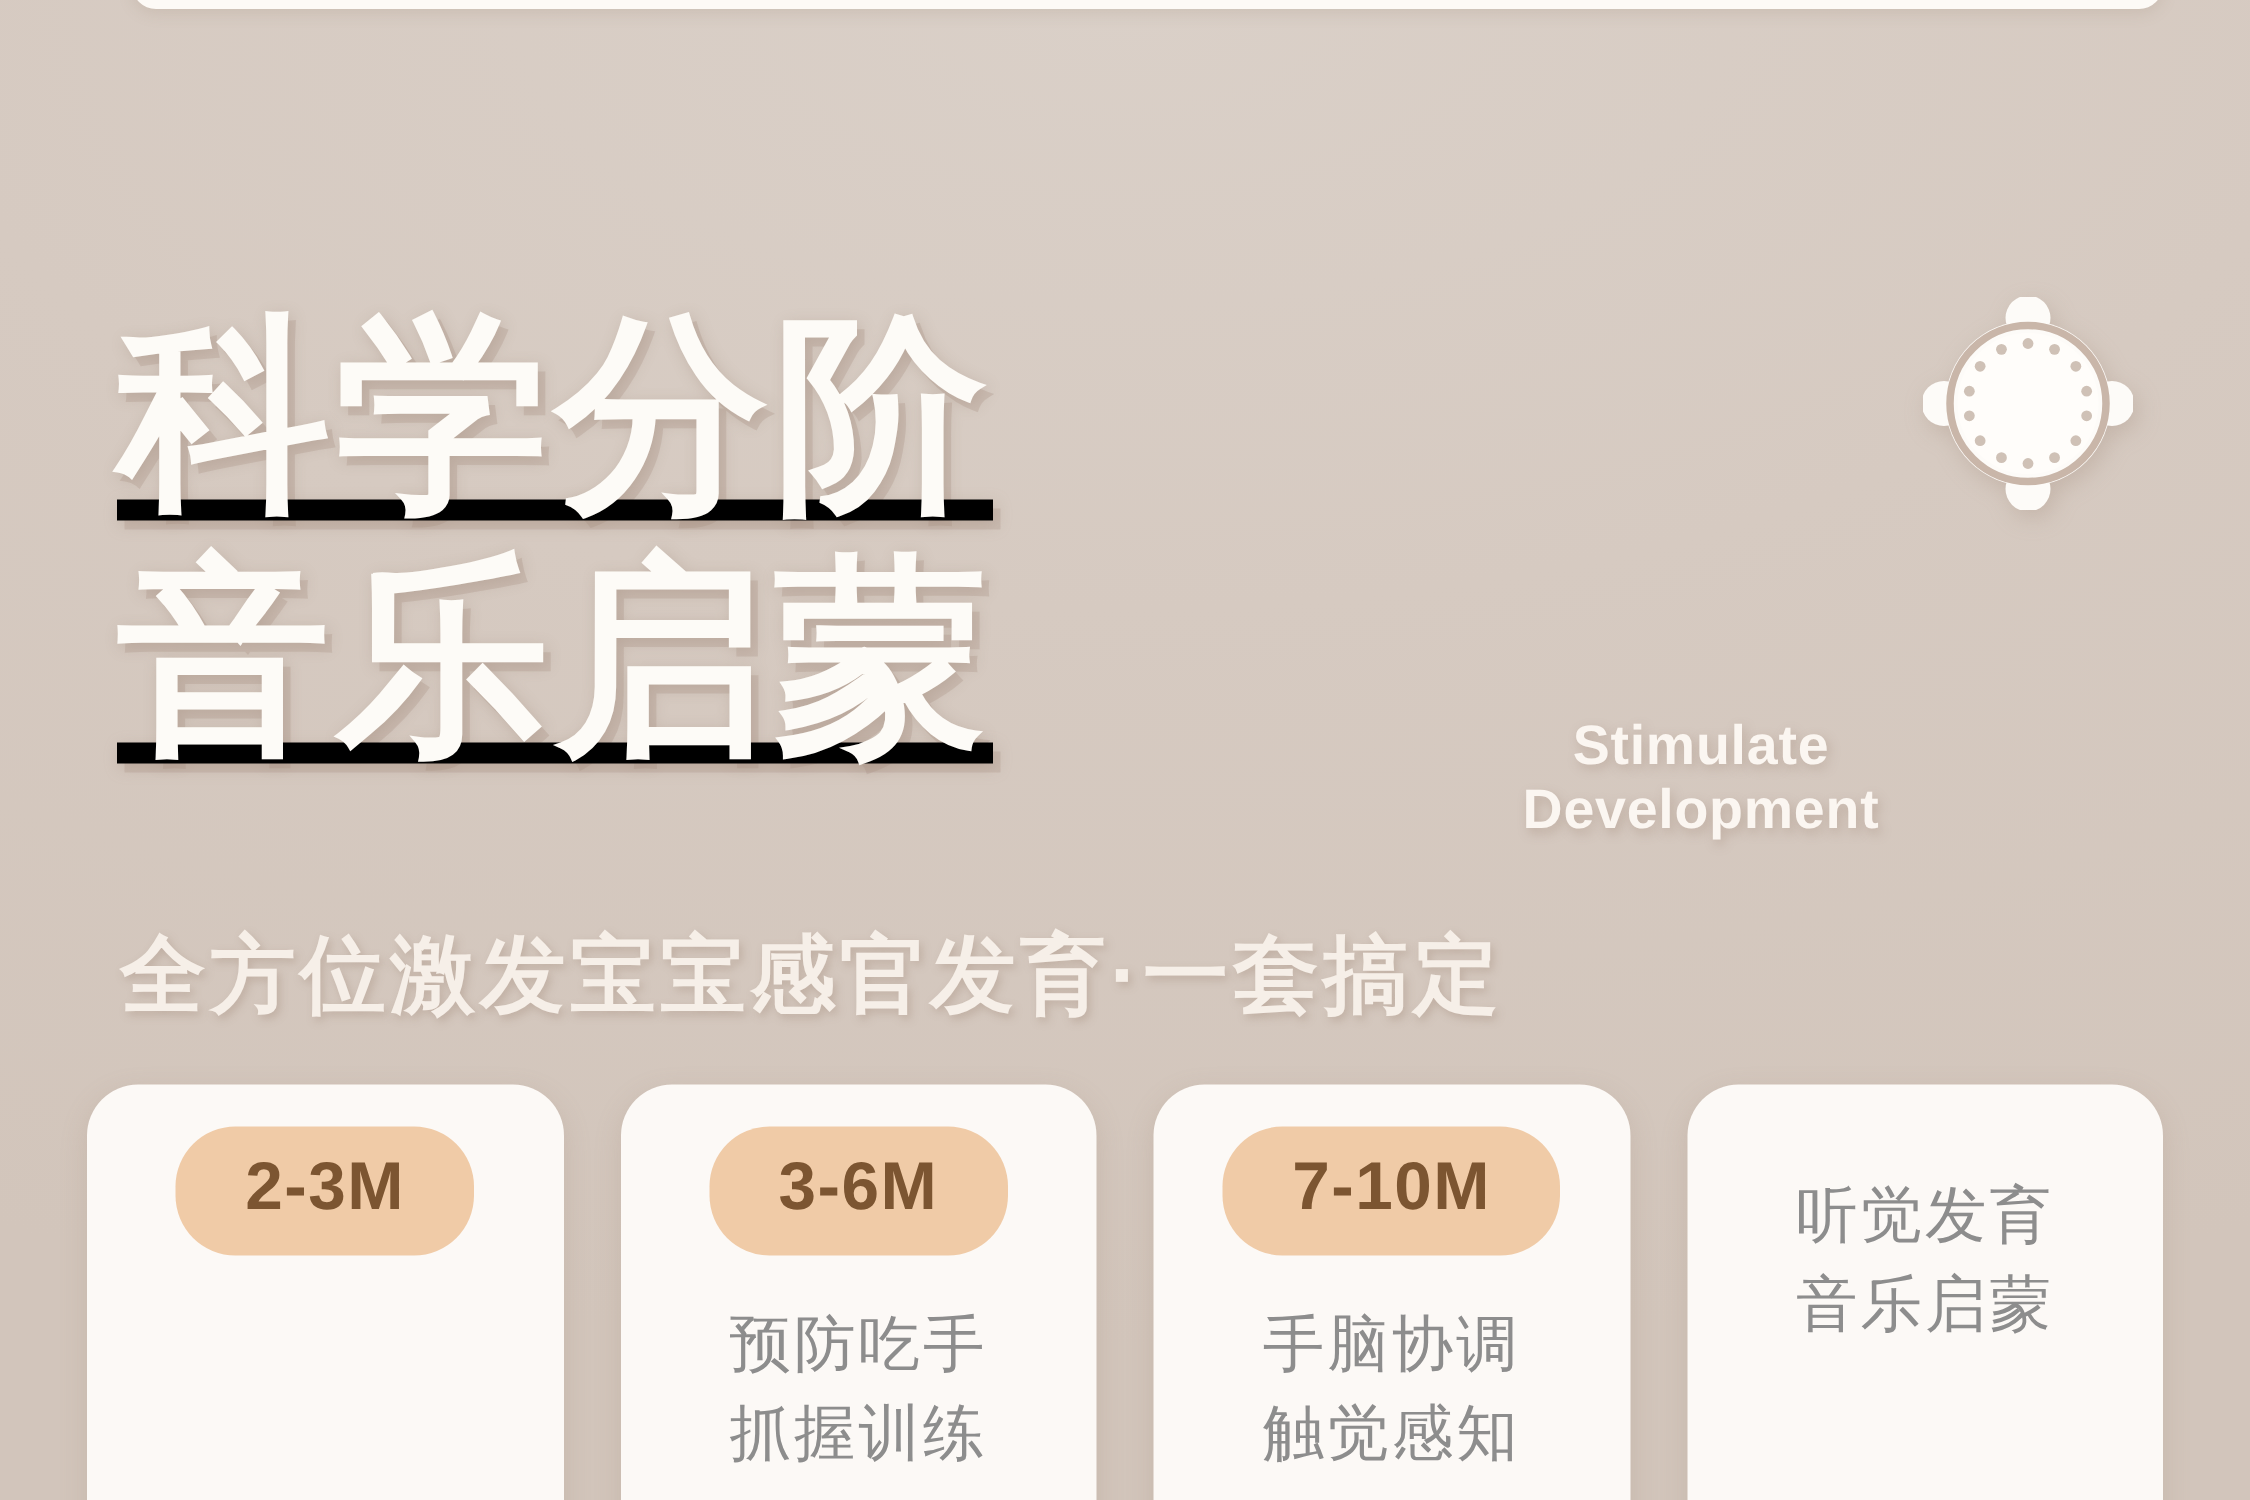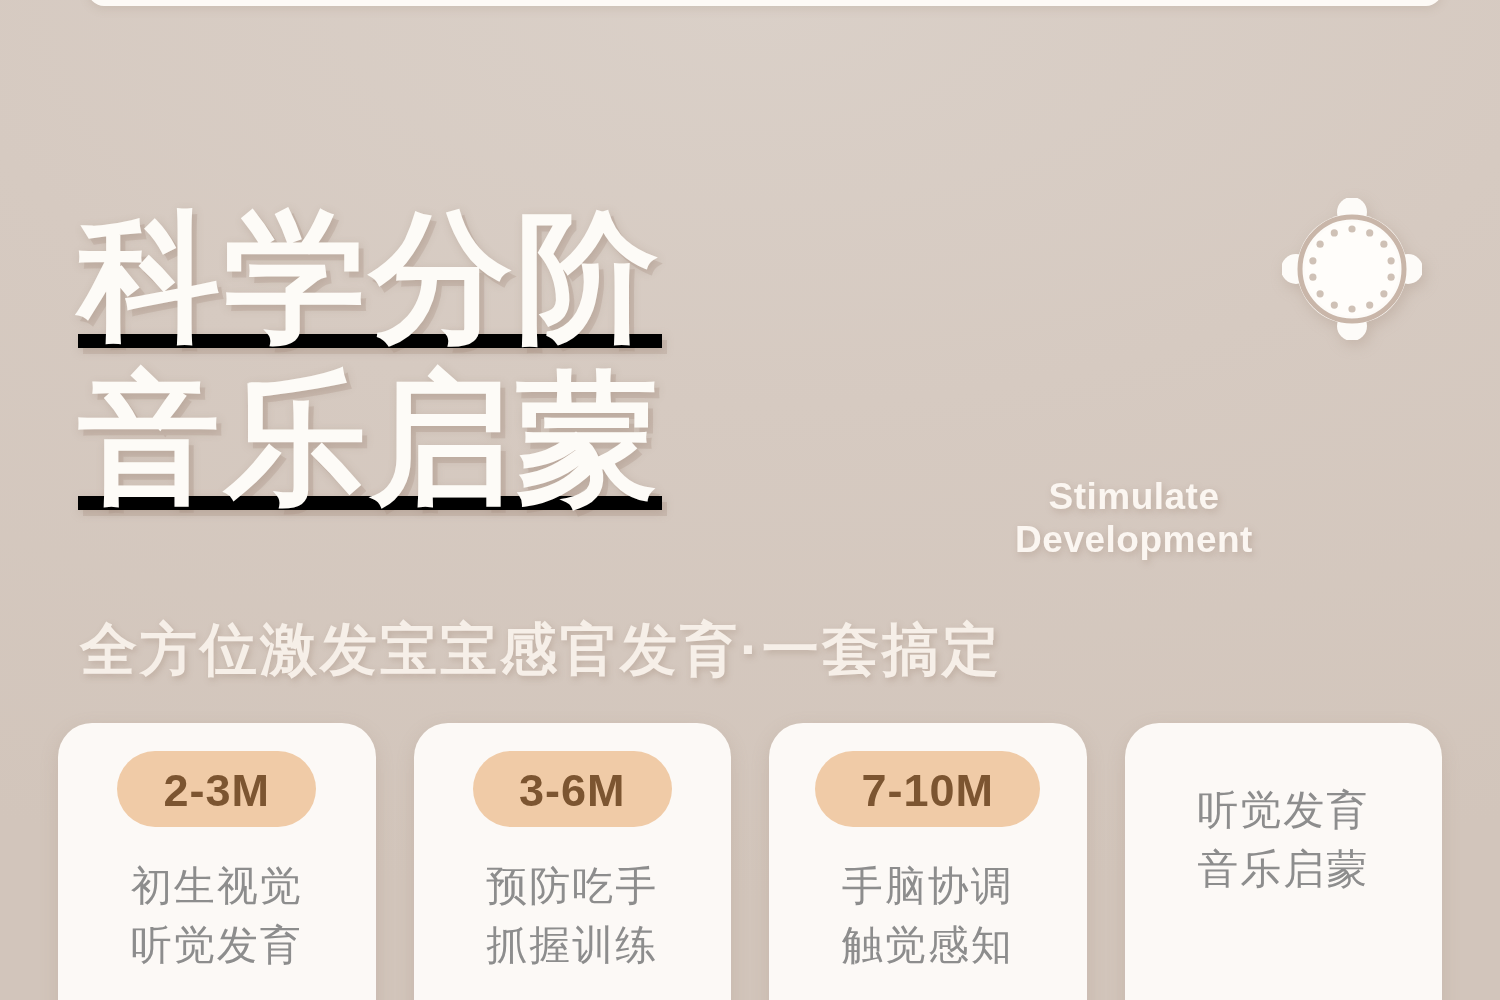--- a/index.html
+++ b/index.html
@@ -107,21 +107,21 @@
     flex-direction:column;
     align-items:center;
   }
   .badge {
     background:#f0cba7;
     color:#7c5531;
     font-weight:700;
     font-size:45px;
     letter-spacing:1px;
     line-height:1;
-    padding:17px 46px 14px;
+    padding:17px 46px 24px;
     border-radius:40px;
     white-space:nowrap;
   }
   .card-body {
     margin-top:30px;
     text-align:center;
     font-size:41px;
     font-weight:500;
     line-height:59px;
     letter-spacing:2px;
@@ -179,24 +179,20 @@
           <circle cx="52.3" cy="34.9" r="3.6"></circle>
         </g>
       </g>
     </svg>
   </div>
 
   <div id="cards">
 
     <div class="card">
       <div class="badge">2-3M</div>
-      <div class="card-body">
-        <span class="bl">初生视觉</span>
-        <span class="bl">听觉发育</span>
-      </div>
     </div>
 
     <div class="card">
       <div class="badge">3-6M</div>
       <div class="card-body">
         <span class="bl">预防吃手</span>
         <span class="bl">抓握训练</span>
       </div>
     </div>
 

